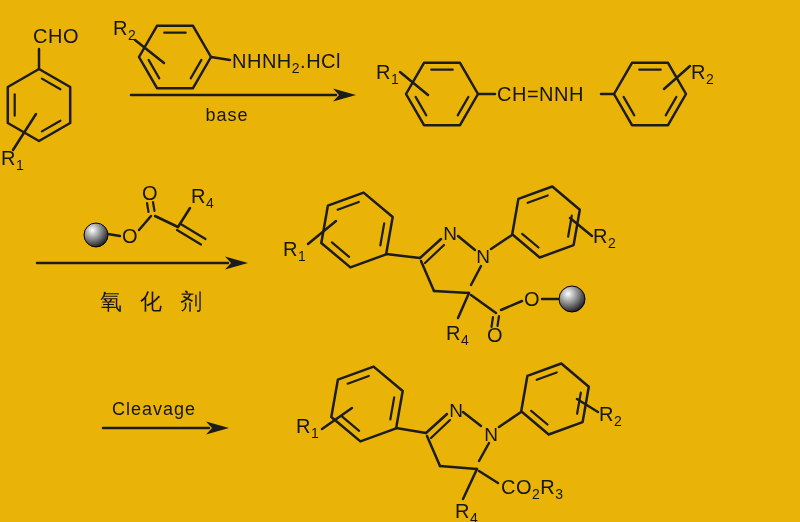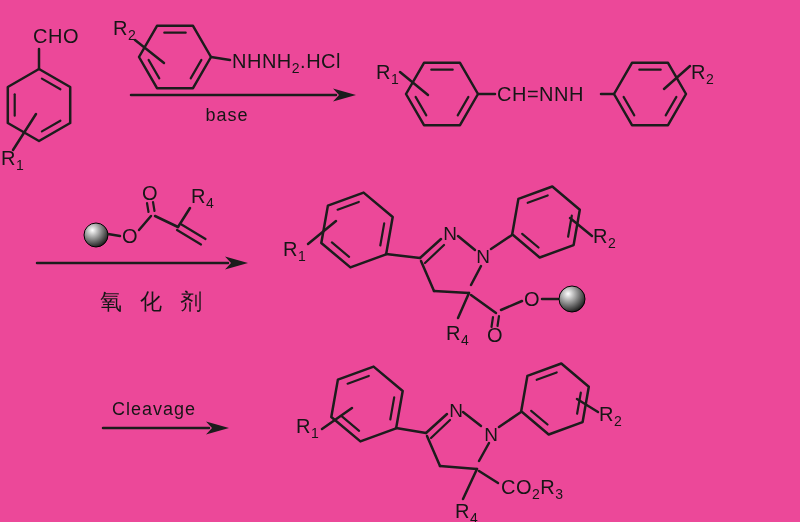--- a/index.html
+++ b/index.html
@@ -1,16 +1,16 @@
 <!DOCTYPE html>
 <html><head>
 <meta charset="utf-8">
 <style>
   html,body{margin:0;padding:0;background:#ffffff;}
-  #page{position:relative;width:800px;height:522px;background:#ec4899;overflow:hidden;}
+  #page{position:relative;width:800px;height:522px;background:#eab308;overflow:hidden;}
   svg{position:absolute;left:0;top:0;}
   svg line{stroke:#1c1c1c;stroke-width:2.5;stroke-linecap:round;}
   svg line.ring-inner{stroke-width:2.2;}
   svg line.dbl{stroke-width:2.2;}
   svg polygon.ring-edge{fill:none;stroke:#1c1c1c;stroke-width:2.5;stroke-linejoin:round;}
   svg polygon.arrow-head{fill:#1c1c1c;stroke:none;}
   text{font-family:"Liberation Sans","DejaVu Sans",sans-serif;fill:#161616;}
   text.lbl{font-size:20px;letter-spacing:0.5px;}
   text.lbl-n{font-size:19px;}
   text.cond{font-size:18px;letter-spacing:1px;}

